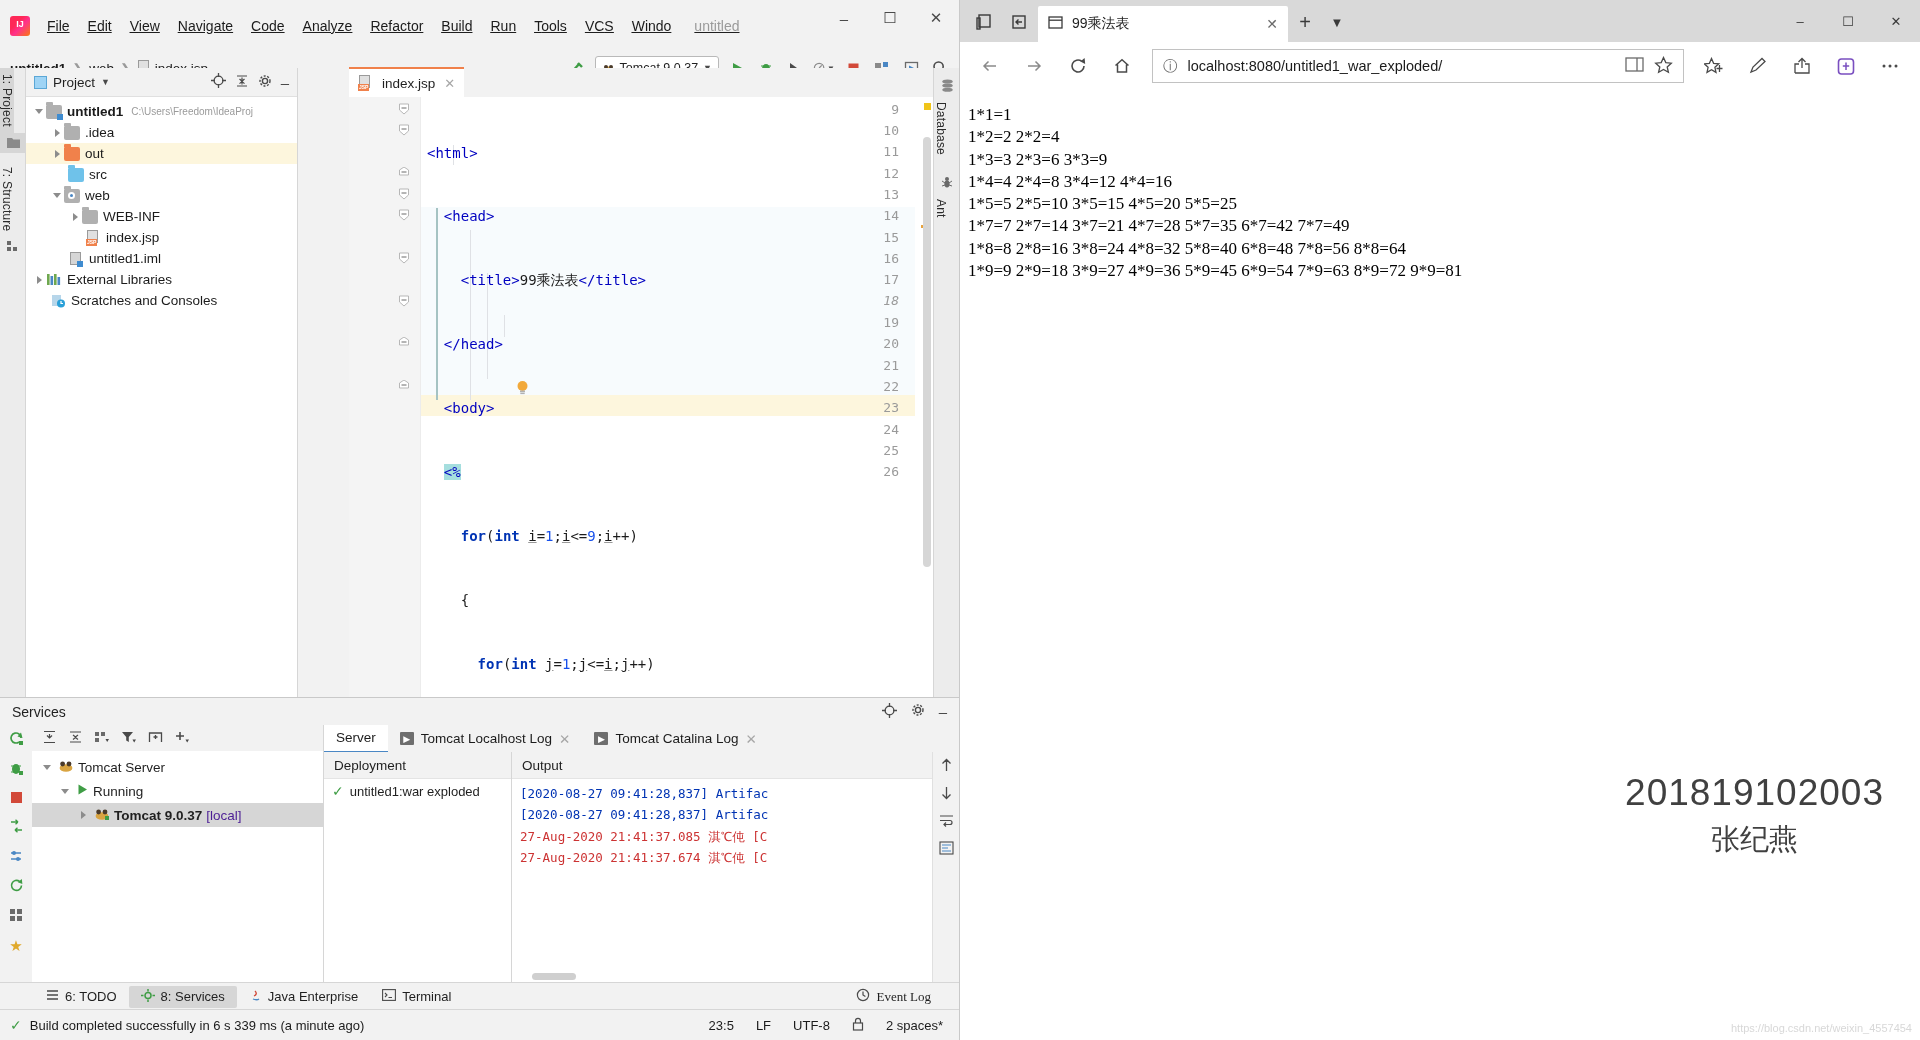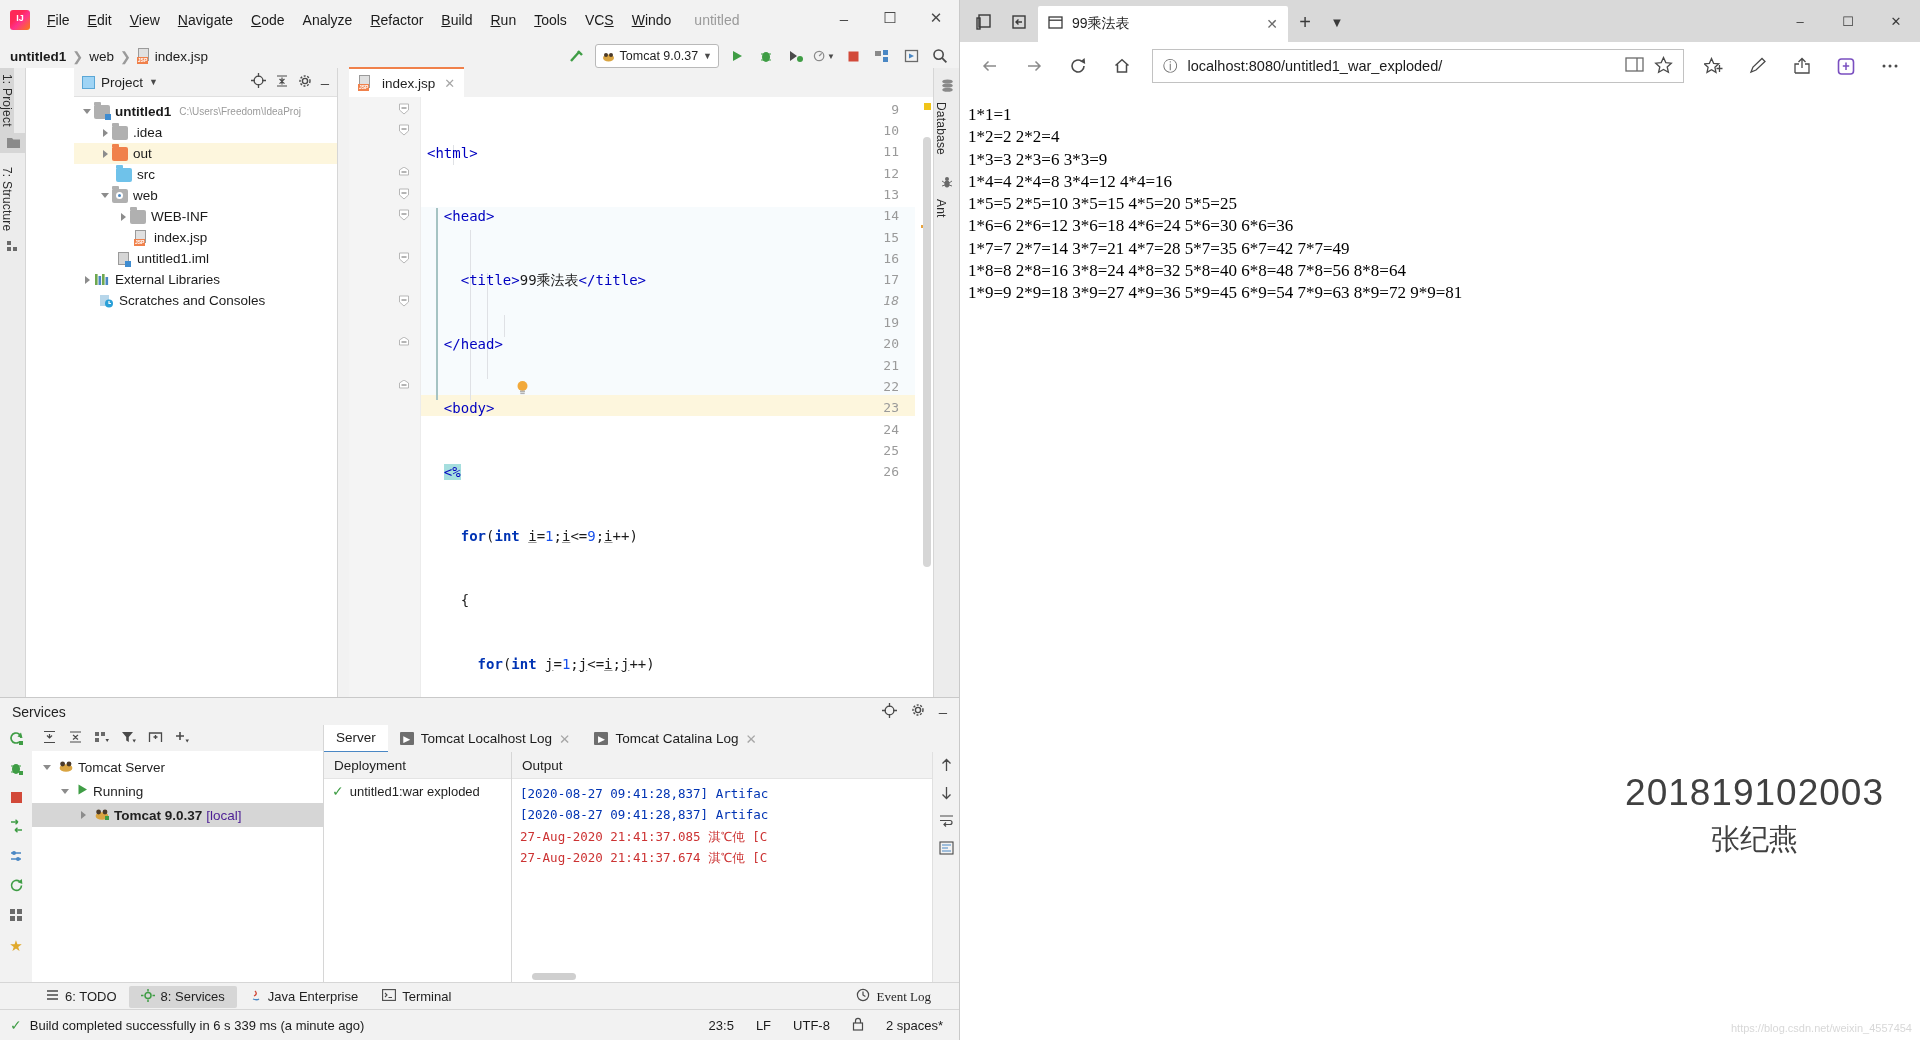--- a/index.html
+++ b/index.html
@@ -10,21 +10,21 @@
     color:#1f1f1f;
     background:#ffffff;
   }
   .root{position:relative;width:1920px;height:1040px;}
 
   
   .idea{position:absolute;left:0;top:0;width:960px;height:1040px;background:#f2f2f2;
         border-right:1px solid #c9c9c9;box-sizing:border-box;}
 
   
-  .menubar{height:36px;display:flex;align-items:center;padding:2px 6px;background:#f2f2f2;}
+  .menubar{height:36px;display:flex;align-items:center;padding:8px 6px;background:#f2f2f2;text-decoration:underline;}
   .appicon{width:20px;height:20px;margin:0 8px 0 4px;border-radius:3px;
     background:linear-gradient(135deg,#fe2857 0%,#fe2857 35%,#ff318c 55%,#f97a12 100%);
     position:relative;flex:none;}
   .appicon::after{content:"IJ";position:absolute;left:0;right:0;top:3px;text-align:center;
     font-size:9px;font-weight:bold;color:#fff;font-family:"Liberation Sans",sans-serif;}
   .menuitem{padding:3px 9px;font-size:14px;color:#1b1b1b;white-space:nowrap;}
   .menuitem span.u{text-decoration:underline;}
   .wintitle{font-size:14px;color:#9a9a9a;margin-left:14px;}
   .wincontrols{position:absolute;right:0;top:0;display:flex;height:36px;align-items:center;}
   .wc{width:46px;height:36px;display:flex;align-items:center;justify-content:center;
@@ -56,22 +56,22 @@
   .railitem{writing-mode:vertical-rl;font-size:12px;color:#2b2b2b;padding:6px 0;
     text-align:left;letter-spacing:0.2px;white-space:nowrap;}
   .railitem.sel{background:#d6d6d6;}
   .railicon{width:26px;height:20px;display:flex;align-items:center;justify-content:center;}
 
   
   .rightrail{position:absolute;right:0;top:0;width:26px;bottom:0;background:#ececec;
     border-left:1px solid #d6d6d6;box-sizing:border-box;}
 
   
-  .project{position:absolute;left:26px;top:0;width:312px;bottom:0;background:#fff;
-    border-right:1px solid #d6d6d6;box-sizing:border-box;padding-left:48px;}
+  .project{position:absolute;left:26px;top:0;width:272px;bottom:0;background:#fff;
+    border-right:1px solid #d6d6d6;box-sizing:border-box;}
   .ptw-head{height:28px;display:flex;align-items:center;padding:0 8px;background:#f2f2f2;
     border-bottom:1px solid #e0e0e0;}
   .ptw-title{font-size:13.5px;display:flex;align-items:center;gap:6px;}
   .ptw-sq{width:13px;height:13px;background:#9fd4f5;border:1px solid #5ba7d6;box-sizing:border-box;}
   .ptw-actions{margin-left:auto;display:flex;align-items:center;gap:9px;color:#4a4a4a;}
   .tree{padding:4px 0;font-size:13.5px;}
   .trow{display:flex;align-items:center;height:21px;padding-left:6px;white-space:nowrap;}
   .trow.hl{background:#fdf6dd;}
   .arrow{width:14px;height:14px;display:flex;align-items:center;justify-content:center;flex:none;}
   .arrow i{display:block;width:0;height:0;}
@@ -988,21 +988,20 @@
           </svg>
       </div>
     </div>
 
     <div class="bpage">
       <div class="mline">1*1=1</div>
       <div class="mline">1*2=2 2*2=4</div>
       <div class="mline">1*3=3 2*3=6 3*3=9</div>
       <div class="mline">1*4=4 2*4=8 3*4=12 4*4=16</div>
       <div class="mline">1*5=5 2*5=10 3*5=15 4*5=20 5*5=25</div>
-      <div class="mline">1*6=6 2*6=12 3*6=18 4*6=24 5*6=30 6*6=36</div>
       <div class="mline">1*7=7 2*7=14 3*7=21 4*7=28 5*7=35 6*7=42 7*7=49</div>
       <div class="mline">1*8=8 2*8=16 3*8=24 4*8=32 5*8=40 6*8=48 7*8=56 8*8=64</div>
       <div class="mline">1*9=9 2*9=18 3*9=27 4*9=36 5*9=45 6*9=54 7*9=63 8*9=72 9*9=81</div>
 
       <div class="watermark">
         <div class="wm-id">201819102003</div>
         <div class="wm-name">张纪燕</div>
       </div>
       <div class="csdn">https://blog.csdn.net/weixin_4557454</div>
     </div>

